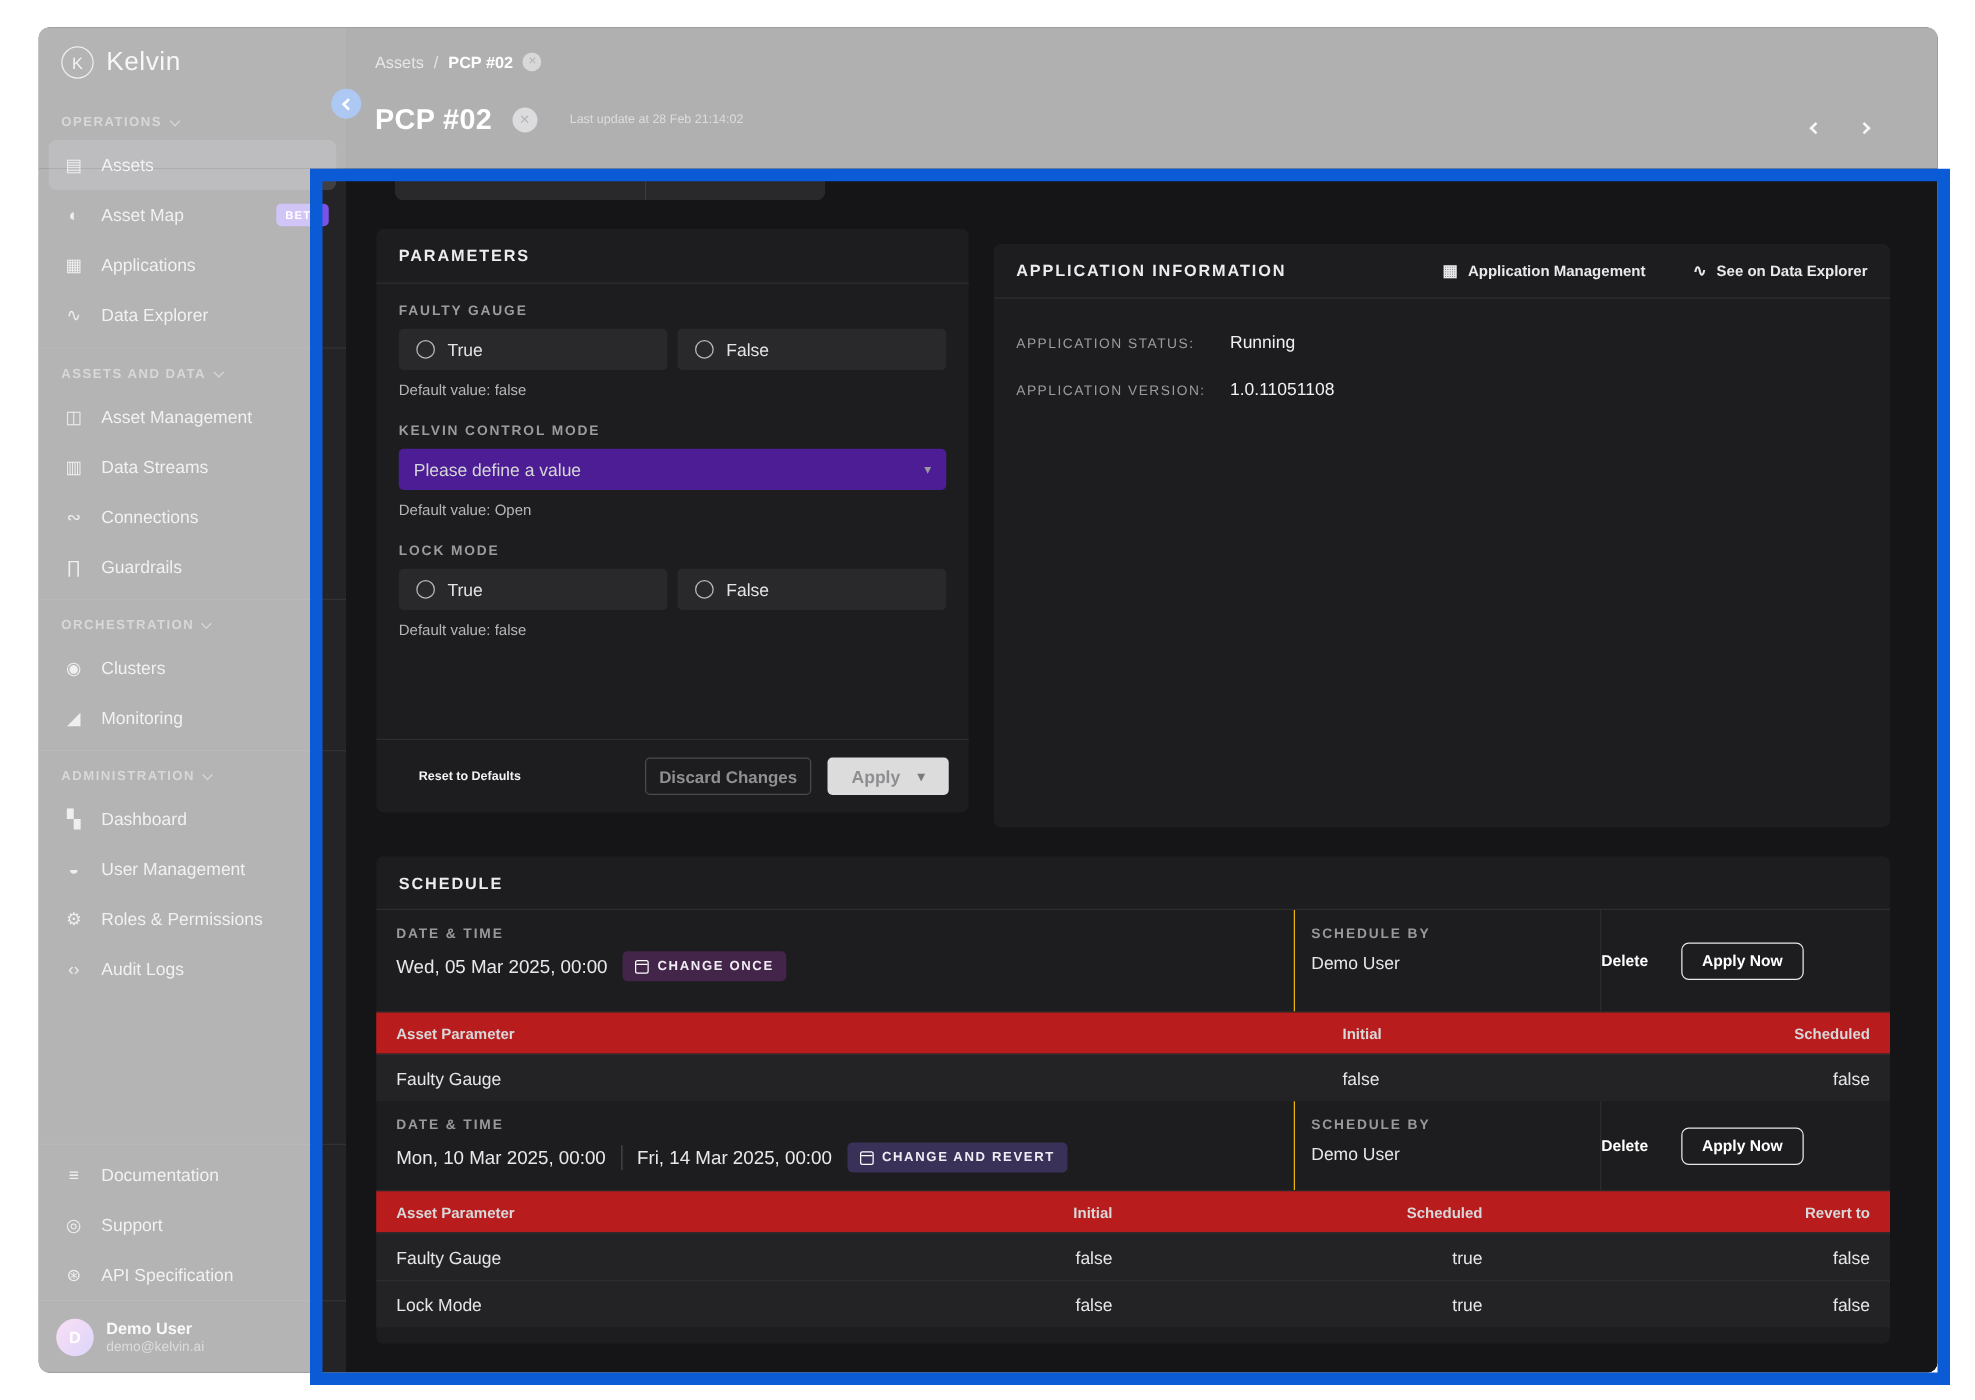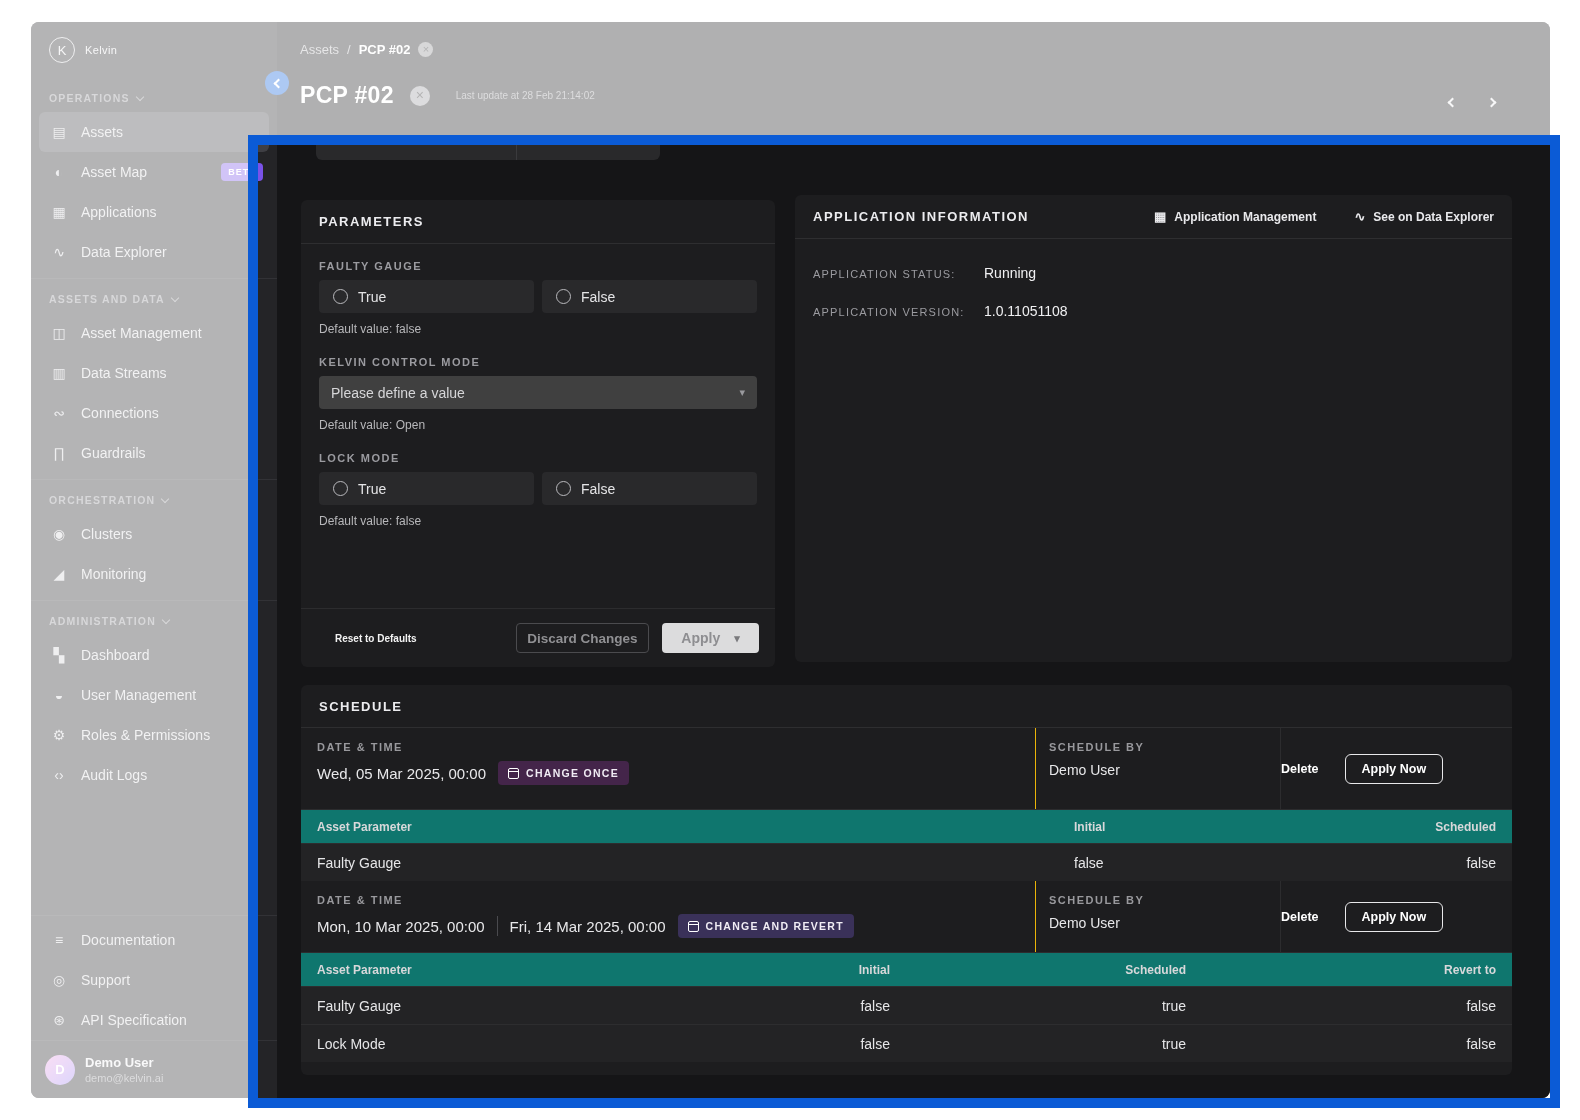--- a/index.html
+++ b/index.html
@@ -10,21 +10,21 @@
   
   .app { position:absolute; left:31px; top:22px; width:1519px; height:1076px;
          background:#1a1a1c; border-radius:8px; overflow:hidden; z-index:1; }
 
   
   .sidebar { position:absolute; left:0; top:0; width:246px; height:100%;
              background:#242427; display:flex; flex-direction:column; }
   .logo-row { height:56px; display:flex; align-items:center; gap:10px; padding:0 18px; flex:0 0 auto; }
   .logo-circle { width:26px; height:26px; border:1.5px solid #cfcfd2; border-radius:50%;
                  color:#e4e4e6; font-size:13px; display:flex; align-items:center; justify-content:center; }
-  .logo-text { color:#e8e8ea; font-size:11px; letter-spacing:.4px;text-align:right; }
+  .logo-text { color:#e8e8ea; font-size:21px; letter-spacing:.4px;text-align:right; }
   .nav-sec { padding:2px 8px 6px; }
   .nav-sec.bordered { border-top:1px solid #323236; }
   .sec-label { display:flex; align-items:center; gap:7px; padding:12px 10px 8px;
                font-size:10.5px; font-weight:bold; letter-spacing:1.2px; color:#8e8e93; }
   .chev-down { width:6px; height:6px; border-right:1.5px solid #8e8e93; border-bottom:1.5px solid #8e8e93;
                transform:rotate(45deg); margin-top:-3px; }
   .item { height:40px; display:flex; align-items:center; gap:12px; padding:0 10px;
           border-radius:6px; color:#d9d9dc; font-size:14px; position:relative; }
   .item.active { background:#3f3f44; }
   .item .ic { width:20px; text-align:center; font-size:14px; color:#cfcfd3; flex:0 0 auto; }
@@ -66,31 +66,31 @@
                      background:#29292b; border-radius:0 0 6px 6px; display:flex; }
   .segment-remnant .seg1 { width:201px; border-right:1px solid #3a3a3d; }
   .segment-remnant .seg2 { flex:1; }
 
   .panel { position:absolute; background:#1d1d1f; border-radius:6px; }
   .panel-head { height:44px; display:flex; align-items:center; padding:0 18px;
                 border-bottom:1px solid #2e2e30; }
   .panel-title { font-size:13px; font-weight:bold; letter-spacing:1.5px; color:#ececef; }
 
   
-  .p-params { left:24px; top:65px; width:474px; height:467px; }
+  .p-params { left:24px; top:48px; width:474px; height:467px; }
   .p-body { padding:16px 18px 0; }
   .field-label { font-size:11px; letter-spacing:1.5px; color:#9b9ba0; font-weight:bold; }
   .radio-row { display:grid; grid-template-columns:1fr 1fr; gap:8px; margin-top:8px; }
   .radio-box { height:33px; background:#29292b; border-radius:4px; display:flex; align-items:center;
                gap:10px; padding-left:14px; }
   .radio-circle { width:15px; height:15px; border:1.5px solid #b9b9bd; border-radius:50%; flex:0 0 auto; }
   .radio-label { font-size:14px; color:#e4e4e6; }
   .default-note { font-size:12px; color:#b7b7ba; margin-top:9px; }
   .field-gap { margin-top:20px; }
-  .select-box { height:33px; background:#404040; border-radius:4px; margin-top:8px;
+  .select-box { height:33px; background:#4c1d95; border-radius:4px; margin-top:8px;
                 display:flex; align-items:center; justify-content:space-between; padding:0 12px; }
   .select-value { font-size:14px; color:#d6d6d8; }
   .select-caret { color:#9a9a9e; font-size:11px; }
   .params-footer { position:absolute; left:0; right:0; bottom:0; height:59px; border-top:1px solid #2c2c2e;
                    display:flex; align-items:center; padding:0 16px; }
   .reset-link { font-size:10px; font-weight:bold; color:#f2f2f2; margin-left:18px; }
   .footer-btns { margin-left:auto; display:flex; gap:13px; align-items:center; }
   .btn-discard { width:133px; height:30px; background:transparent; border:1px solid #4b4b4e;
                  border-radius:4px; color:#909093; font-size:13.5px; font-weight:bold; }
   .btn-apply { width:97px; height:30px; background:#dcdcdd; border:none; border-radius:4px;
@@ -125,21 +125,21 @@
   .badge { display:inline-flex; align-items:center; gap:7px; height:24px; padding:0 10px;
            border-radius:4px; color:#f0ecf4; font-size:10.5px; font-weight:bold; letter-spacing:1.3px; }
   .badge.once { background:#44254a; }
   .badge.revert { background:#3a3159; }
   .cal-icon { width:11px; height:11px; border:1.5px solid #fff; border-radius:2px; position:relative; }
   .cal-icon::after { content:""; position:absolute; left:0; right:0; top:2px; height:1.5px; background:#fff; }
   .by-name { font-size:14px; color:#e8e8ea; margin-top:9px; }
   .link-btn { background:none; border:none; color:#fff; font-size:12.5px; font-weight:bold; }
   .btn-applynow { height:30px; padding:0 16px; background:transparent; border:1px solid #e8e8ea;
                   border-radius:6px; color:#fff; font-size:12.5px; font-weight:bold; }
-  .sch-table .thead { background:#0f766e; height:33px; }
+  .sch-table .thead { background:#b91c1c; height:33px; }
   .sch-table .trow { background:#232325; height:38px; border-top:1px solid #2d2d2f; }
   .grid1 { display:grid; grid-template-columns:773px 1fr 110px; align-items:center; }
   .grid2 { display:grid; grid-template-columns:420px 169px 296px 1fr; align-items:center; }
   .cell { font-size:14px; color:#e6e6e8; }
   .thead .cell { font-size:12px; font-weight:bold; color:#d8d8da; }
   .cell.first { padding-left:16px; }
   .cell.r { text-align:right; }
   .cell.last { text-align:right; padding-right:16px; }
 
   

